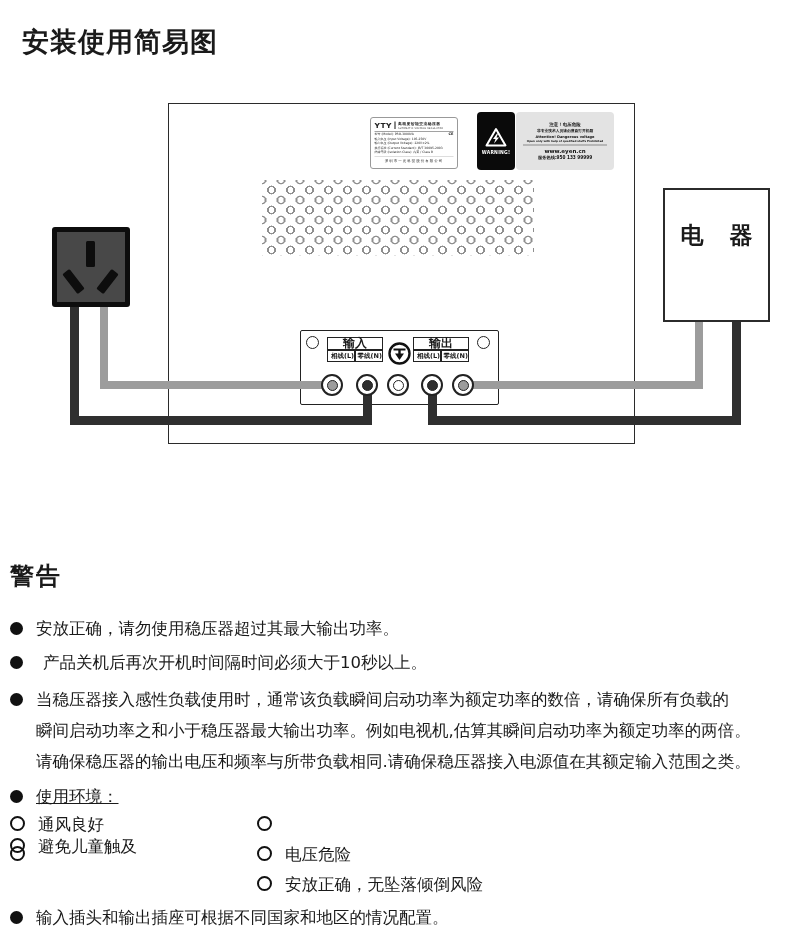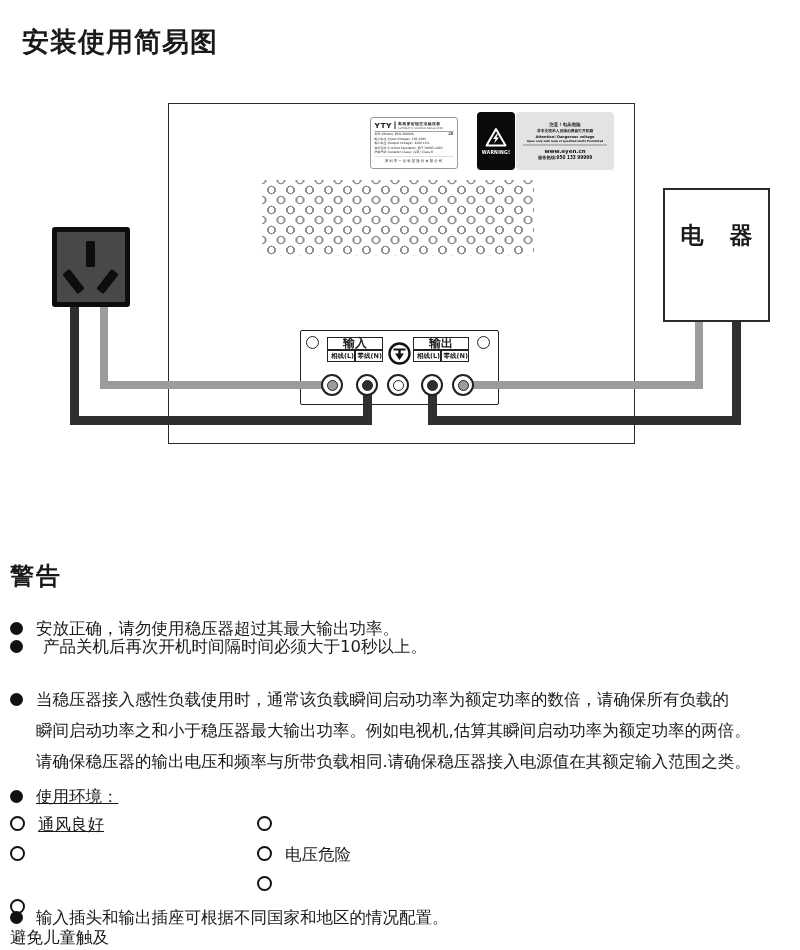--- a/index.html
+++ b/index.html
@@ -197,57 +197,58 @@
   <div class="app-title">电 器</div>
 </div>
 
 <div class="abs section-title">警告</div>
 
 <div class="brow" style="top:618px;">
   <span class="dot"></span>
   <span>安放正确，请勿使用稳压器超过其最大输出功率。</span>
 </div>
 
-<div class="brow" style="top:636px;gap:20px;">
+<div class="brow" style="top:652px;gap:20px;">
   <span class="dot"></span>
   <span>产品关机后再次开机时间隔时间必须大于10秒以上。</span>
 </div>
 
 <div class="brow" style="top:684px;">
   <span class="dot para-dot"></span>
   <span class="para">当稳压器接入感性负载使用时，通常该负载瞬间启动功率为额定功率的数倍，请确保所有负载的
 瞬间启动功率之和小于稳压器最大输出功率。例如电视机,估算其瞬间启动功率为额定功率的两倍。
 请确保稳压器的输出电压和频率与所带负载相同.请确保稳压器接入电源值在其额定输入范围之类。</span>
 </div>
 
 <div class="brow" style="top:786px;text-decoration:underline;">
   <span class="dot"></span>
   <span>使用环境：</span>
 </div>
 
-<div class="brow" style="top:814px;text-decoration:underline;">
+<div class="brow" style="top:814px;">
   <span class="ring"></span>
   <span>通风良好</span>
 </div>
 <div class="brow" style="top:814px;left:257px;">
   <span class="ring"></span>
 </div>
 
 <div class="brow" style="top:844px;">
   <span class="ring"></span>
 </div>
 <div class="brow" style="top:844px;left:257px;">
   <span class="ring"></span>
   <span>电压危险</span>
 </div>
 
-<div class="brow" style="top:897px;flex-direction:column;">
+<div class="brow" style="top:836px;">
   <span class="ring"></span>
   <span>避免儿童触及</span>
 </div>
 <div class="brow" style="top:874px;left:257px;">
   <span class="ring"></span>
+  <span>安放正确，无坠落倾倒风险</span>
 </div>
 
 <div class="brow" style="top:907px;">
   <span class="dot"></span>
   <span>输入插头和输出插座可根据不同国家和地区的情况配置。</span>
 </div>
 
 </body></html>

